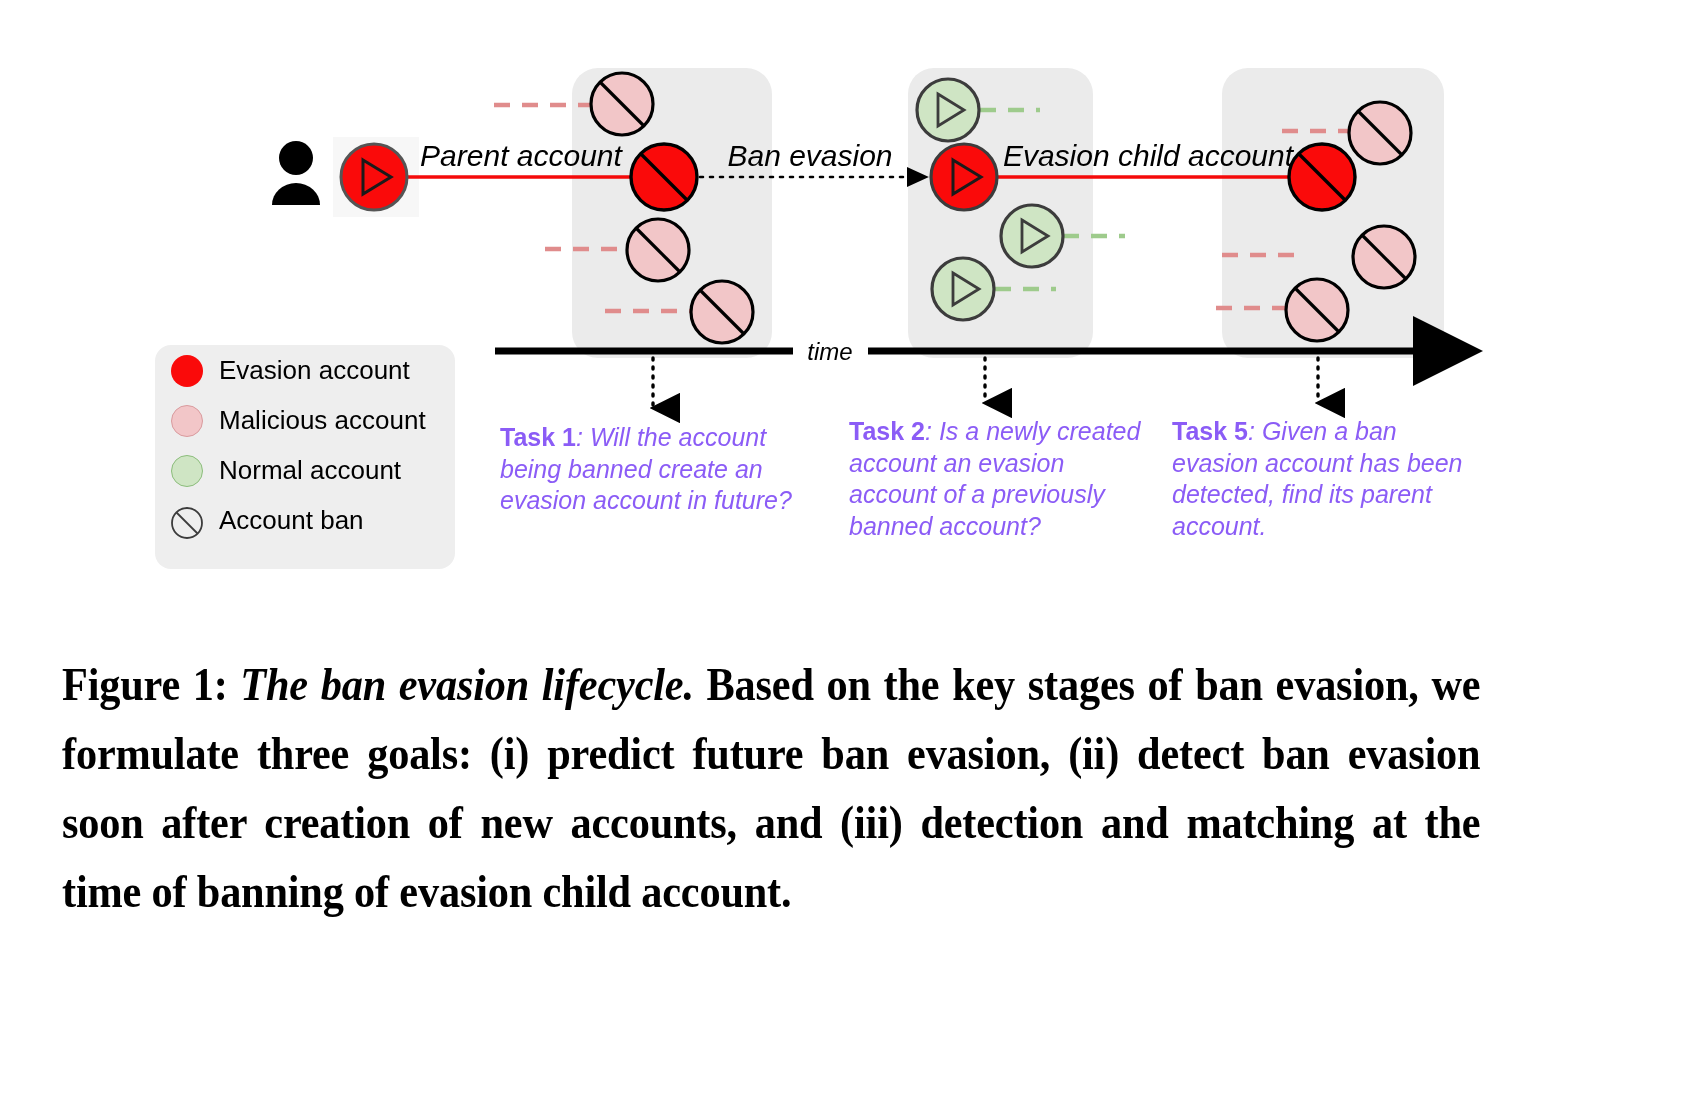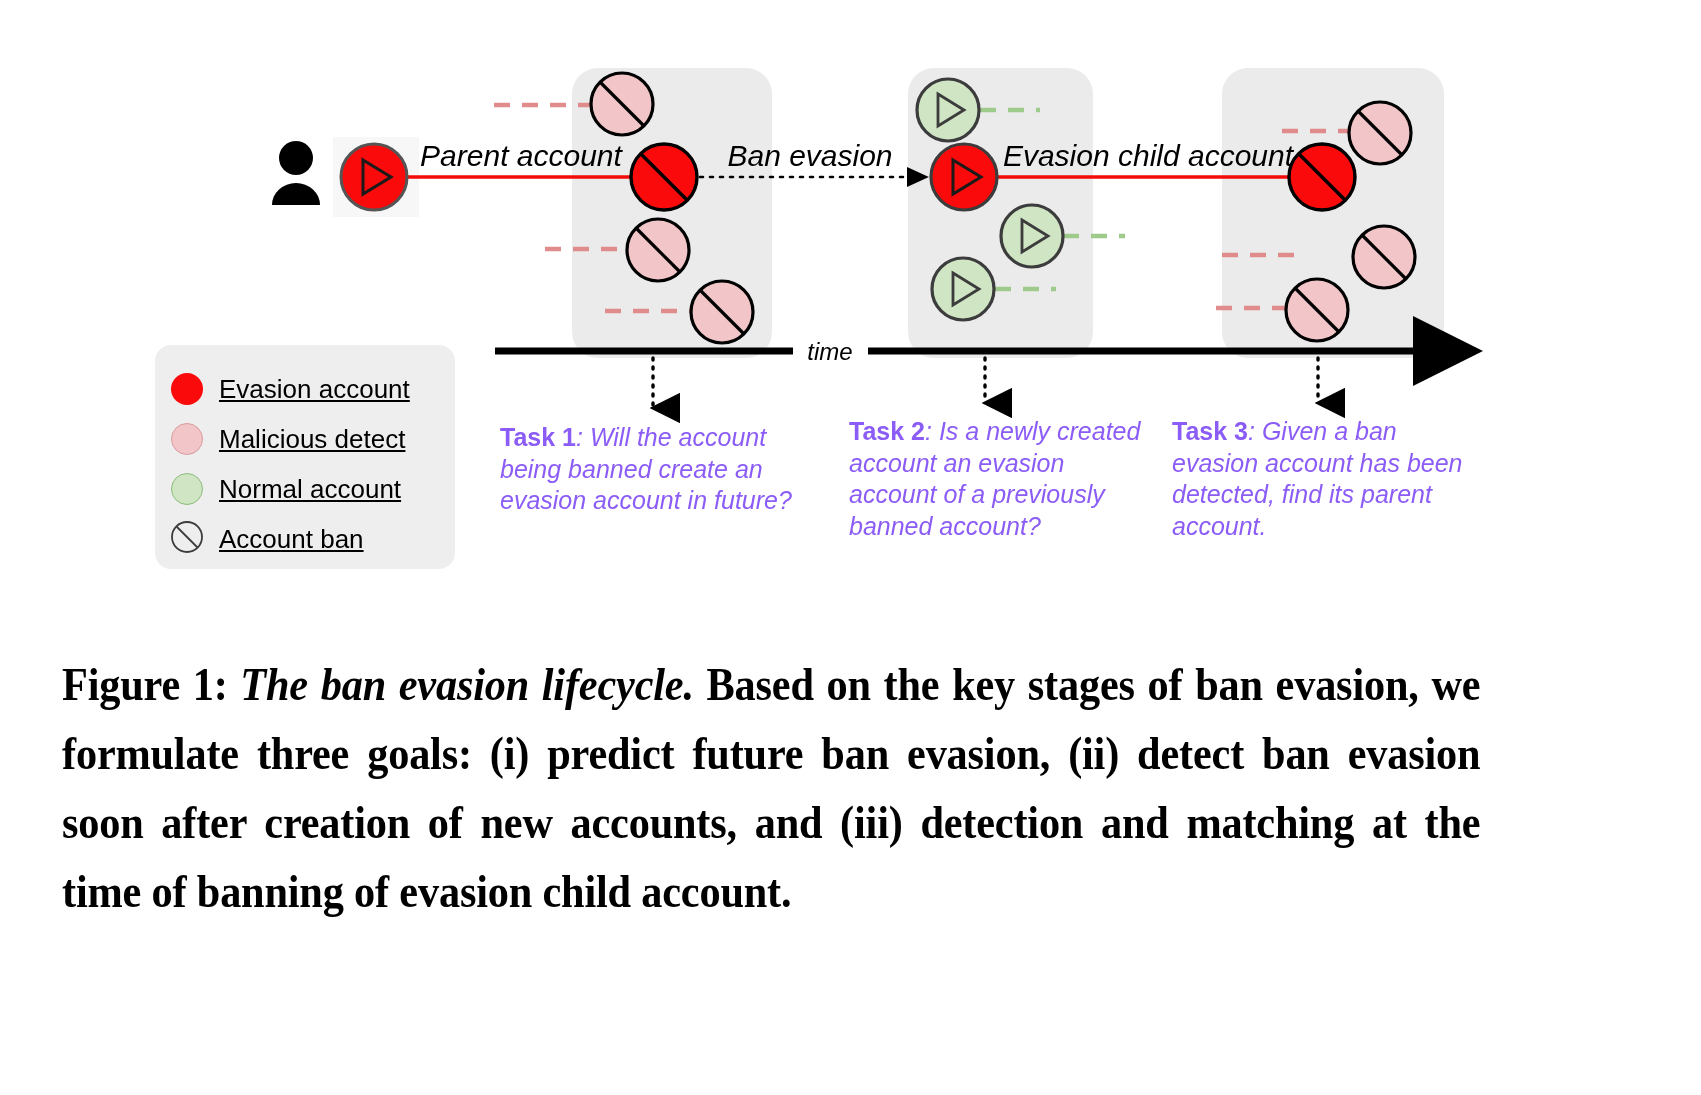--- a/index.html
+++ b/index.html
@@ -11,21 +11,21 @@
   }
   .figure{position:absolute;left:0;top:0;width:1701px;height:1095px;border-radius:27px;}
   svg.diagram{position:absolute;left:0;top:0;width:1701px;height:640px;}
 
   
   .legend{
     position:absolute;left:155px;top:345px;width:300px;
     background:#eeeeee;border-radius:16px;
     padding:10px 14px 14px 14px;box-sizing:border-box;
   }
-  .legend-row{display:flex;align-items:flex-end;height:50px;text-decoration:underline;}
+  .legend-row{display:flex;align-items:flex-start;height:50px;}
   .legend-swatch{width:36px;display:flex;justify-content:center;align-items:center;flex:0 0 36px;}
   .legend-label{
     font-size:26px;color:#000;margin-left:14px;white-space:nowrap;
     font-family:"Liberation Sans",sans-serif;
   }
   .dot{width:32px;height:32px;border-radius:50%;box-sizing:border-box;}
   .dot.evasion{background:#fa0a0a;}
   .dot.malicious{background:#f2c6c8;border:1.5px solid #d99b9e;}
   .dot.normal{background:#cfe5c4;border:1.5px solid #8cbd7c;}
 
@@ -172,21 +172,21 @@
       <span class="legend-swatch">
         <span class="dot evasion"></span>
       </span>
       <span class="legend-label">Evasion account</span>
     </div>
 
     <div class="legend-row">
       <span class="legend-swatch">
         <span class="dot malicious"></span>
       </span>
-      <span class="legend-label">Malicious detect</span>
+      <span class="legend-label">Malicious account</span>
     </div>
 
     <div class="legend-row">
       <span class="legend-swatch">
         <span class="dot normal"></span>
       </span>
       <span class="legend-label">Normal account</span>
     </div>
 
 
@@ -204,21 +204,21 @@
 
   <div class="task" id="task1">
     <b>Task 1</b><span>: </span><span>Will the account being banned create an evasion account in future?</span>
   </div>
 
   <div class="task" id="task2">
     <b>Task 2</b><span>: </span><span>Is a newly created account an evasion account of a previously banned account?</span>
   </div>
 
   <div class="task" id="task3">
-    <b>Task 3</b><span>: </span><span>Given a ban evasion account has been detected, find its parent account.</span>
+    <b>Task 5</b><span>: </span><span>Given a ban evasion account has been detected, find its parent account.</span>
   </div>
 
   <div class="caption">
     <span>Figure 1:</span>
     <i>The ban evasion lifecycle.</i>
     <span>Based on the key stages of ban evasion, we formulate three goals: (i) predict future ban evasion, (ii) detect ban evasion soon after creation of new accounts, and (iii) detection and matching at the time of banning of evasion child account.</span>
   </div>
 
 </div>
 

